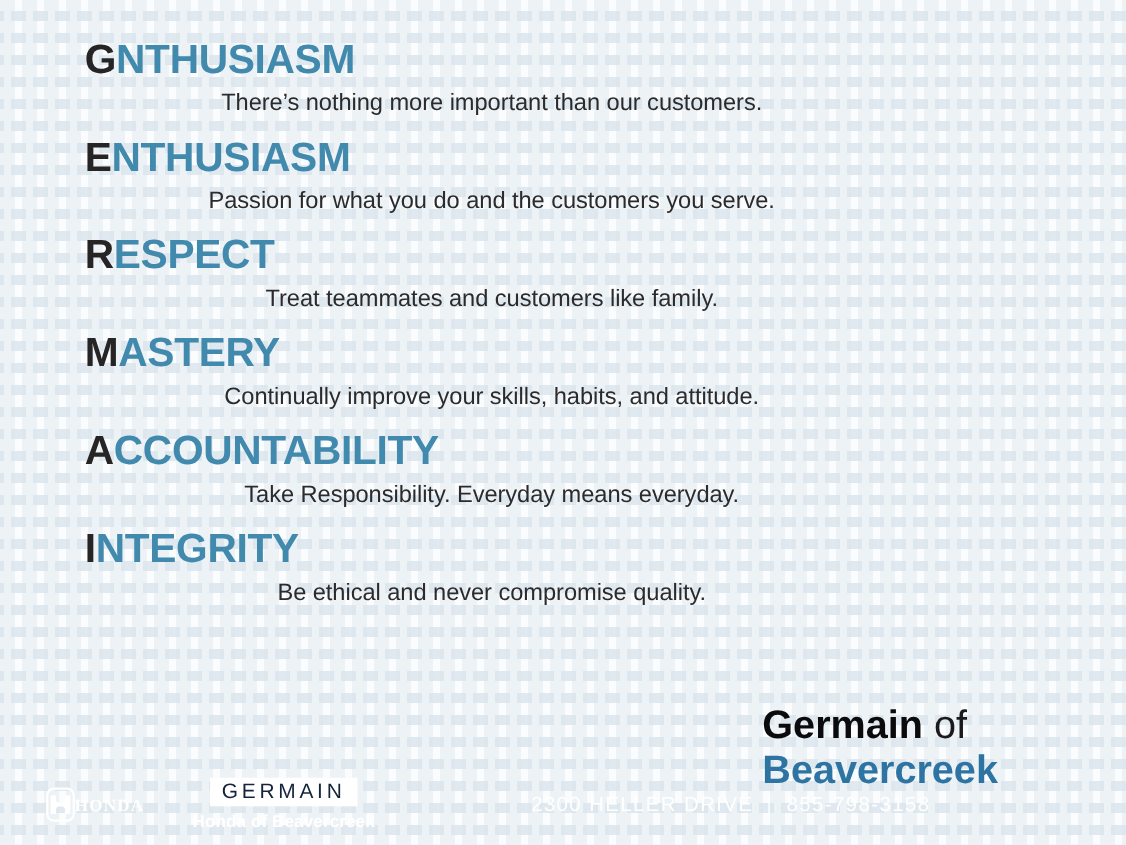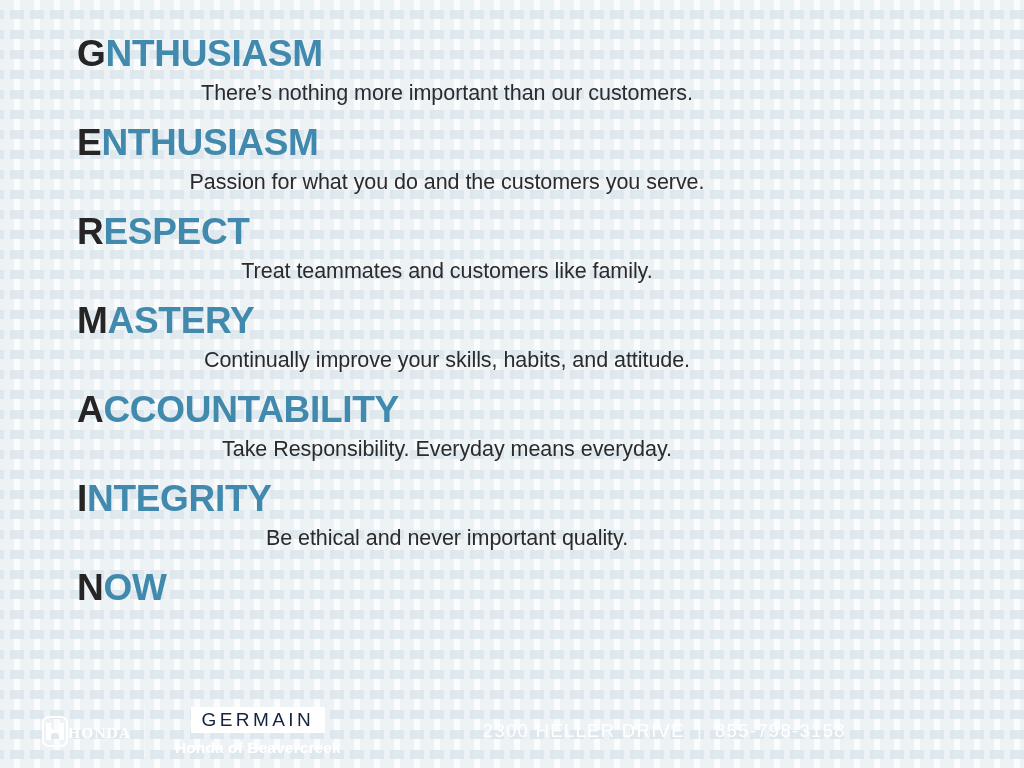--- a/index.html
+++ b/index.html
@@ -232,29 +232,30 @@
         <div class="value-desc">Continually improve your skills, habits, and attitude.</div>
       </div>
 
       <div class="value-block">
         <div class="value-heading"><span class="initial">A</span><span>CCOUNTABILITY</span></div>
         <div class="value-desc">Take Responsibility. Everyday means everyday.</div>
       </div>
 
       <div class="value-block">
         <div class="value-heading"><span class="initial">I</span><span>NTEGRITY</span></div>
-        <div class="value-desc">Be ethical and never important quality.</div>
-      </div>
-
-      <div class="value-block">
-        <div class="value-heading"><span class="initial">N</span><span>OW</span></div>
-      </div>
-
-    </div>
-
+        <div class="value-desc">Be ethical and never compromise quality.</div>
+      </div>
+
+
+    </div>
+
+    <div class="brandline">
+      <span class="bold">Germain</span><span class="light"> of</span>
+      <span class="sub">Beavercreek</span>
+    </div>
 
   </div>
 
   <div class="footer">
 
     <div class="footer-left">
 
       <div class="honda-lockup">
         <div class="honda-mark">
           <svg width="22" height="17" viewBox="0 0 22 17" aria-hidden="true">

